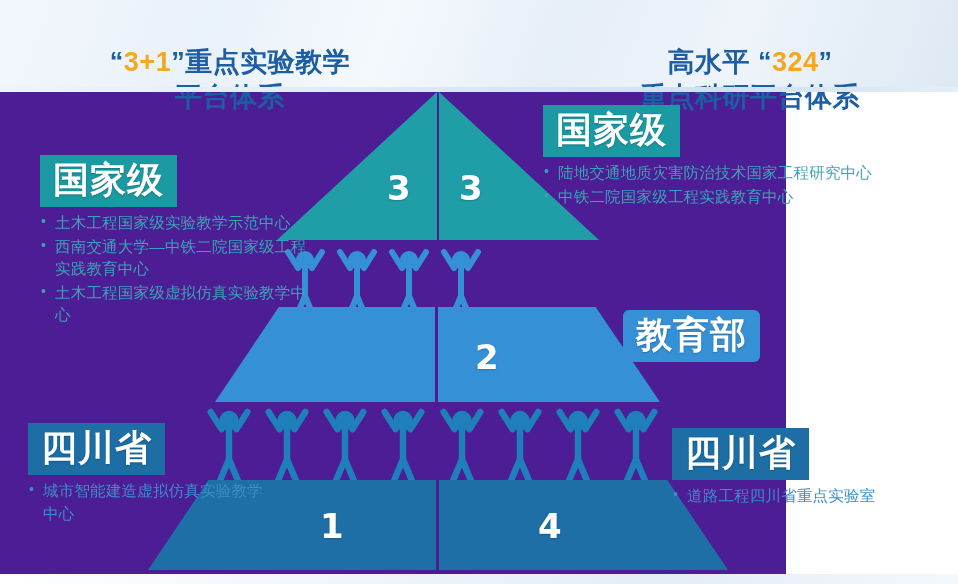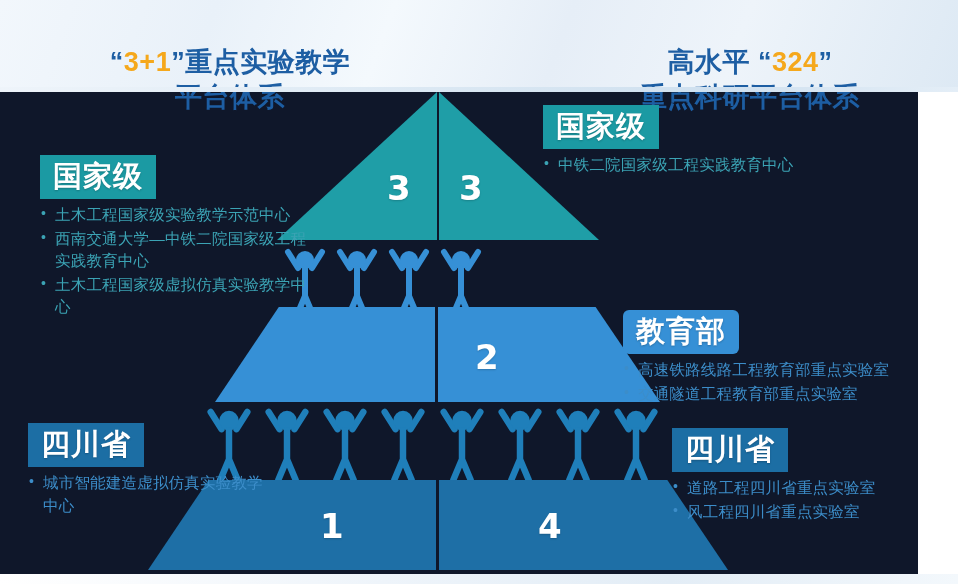--- a/index.html
+++ b/index.html
@@ -2,21 +2,21 @@
 <html><head>
 <meta charset="utf-8">
 <style>
   * { box-sizing: border-box; margin: 0; padding: 0; }
   html, body {
     width: 958px; height: 584px;
     font-family: "Liberation Sans", "DejaVu Sans", sans-serif;
     background: #ffffff;
     overflow: hidden;
   }
-  #root { position: relative; width: 918px; height: 584px; background: #0f172a; }
+  #root { position: relative; width: 786px; height: 584px; background: #4c1d95; }
 
   
   .header {
     position: absolute; left: 0; top: 0; width: 958px; height: 92px;
     background: linear-gradient(110deg,#f2f7fc 0%,#e9f1f9 22%,#f4f9fd 40%,
                                 #e6eef7 58%,#eef4fa 76%,#dde9f4 100%);
   }
   .header::after {
     content:""; position:absolute; left:0; bottom:0; width:100%; height:5px;
     background: linear-gradient(90deg,#eef4fa,#dbe8f3 45%,#cfe0ef 75%,#e4eef7);
@@ -62,21 +62,21 @@
   
   .figrow { position: absolute; display: flex; }
   #figrow-top { left: 283px; top: 148px; width: 196px; gap: 8px; }
   #figrow-mid { left: 205px; top: 307px; width: 455px; justify-content: space-between; }
   .figure { position: relative; }
 
   
   .callout { position: absolute; }
   .cat-box {
     display: inline-block; padding: 4px 13px 6px 13px;
-    color: #ffffff; font-weight: bold; font-size: 29px; line-height: 1.18;
+    color: #ffffff; font-weight: bold; font-size: 36px; line-height: 1.18;
     letter-spacing: 1px; white-space: nowrap;
     text-shadow: 0 1px 2px rgba(0,0,0,.22);
   }
   .cat-teal { background: #1b9aa3; }
   .cat-blue { background: #3690d6; border-radius: 6px; }
   .cat-dark { background: #1c6ea4; }
 
   .items { list-style: none; margin-top: 5px; }
   .items li {
     position: relative; padding-left: 15px;
@@ -260,41 +260,37 @@
     <ul class="items teal">
       <li>土木工程国家级实验教学示范中心</li>
       <li>西南交通大学—中铁二院国家级工程实践教育中心</li>
       <li>土木工程国家级虚拟仿真实验教学中心</li>
     </ul>
   </div>
 
   <div class="callout" id="callout-nat-right">
     <div class="cat-box cat-teal">国家级</div>
     <ul class="items teal">
+      <li>陆地交通地质灾害防治技术国家工程研究中心</li>
       <li>中铁二院国家级工程实践教育中心</li>
     </ul>
   </div>
 
   <div class="callout" id="callout-moe">
     <div class="cat-box cat-blue">教育部</div>
-    <ul class="items">
-      <li>高速铁路线路工程教育部重点实验室</li>
-      <li>交通隧道工程教育部重点实验室</li>
-    </ul>
   </div>
 
   <div class="callout" id="callout-sc-left">
     <div class="cat-box cat-dark">四川省</div>
     <ul class="items">
       <li>城市智能建造虚拟仿真实验教学中心</li>
     </ul>
   </div>
 
   <div class="callout" id="callout-sc-right">
     <div class="cat-box cat-dark">四川省</div>
     <ul class="items">
       <li>道路工程四川省重点实验室</li>
-      <li>风工程四川省重点实验室</li>
     </ul>
   </div>
 
   <div class="bottom-strip"></div>
 </div>
 
 </body></html>

